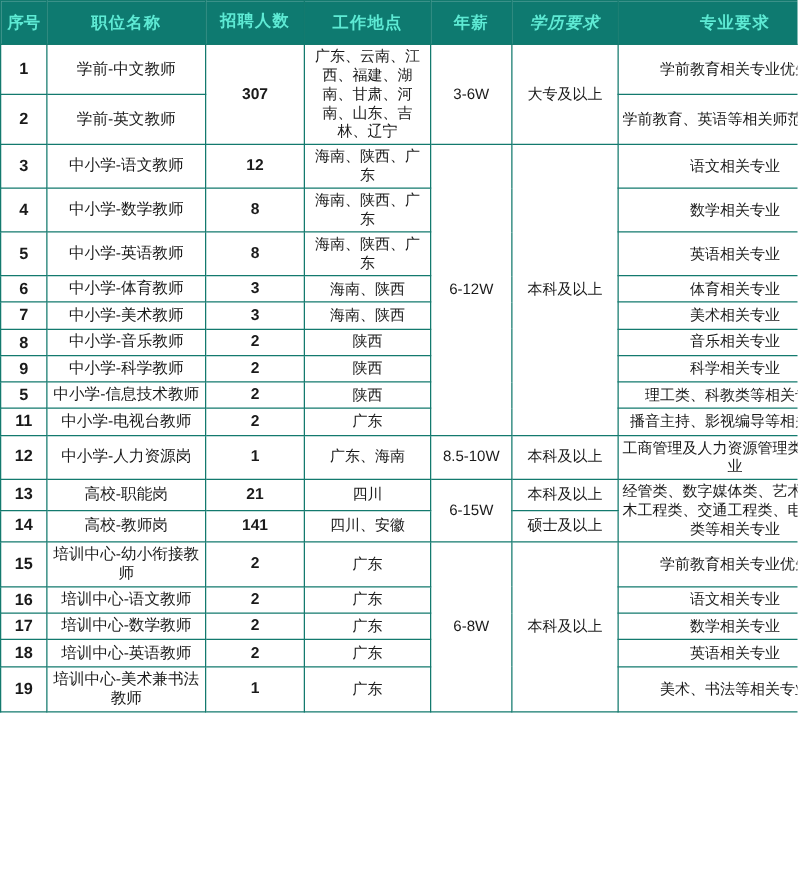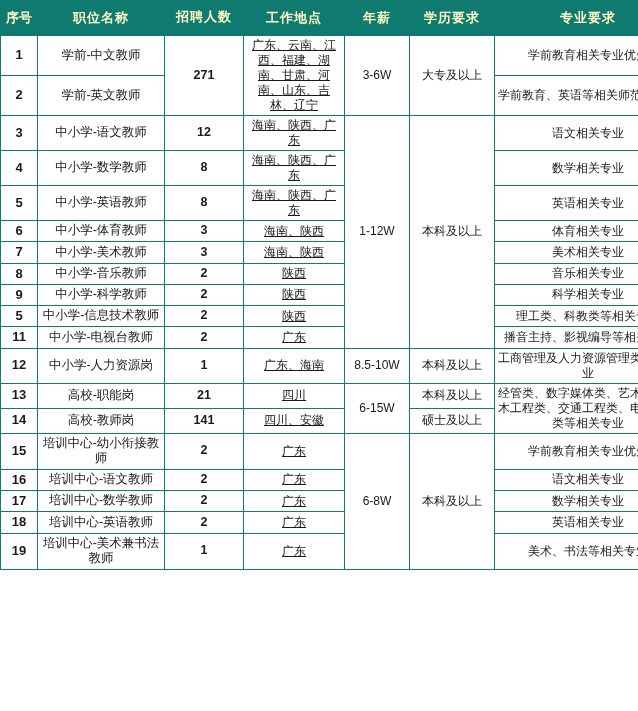--- a/index.html
+++ b/index.html
@@ -21,32 +21,32 @@
   table.jobs th,
   table.jobs td {
     border: 1px solid #137a6e;
     text-align: center;
     vertical-align: middle;
     padding: 2px 3px;
     line-height: 1.25;
   }
   thead th {
     background: #0e7a70;
-    color: #fef9c3;
+    color: #5eead4;
     font-weight: bold;
     font-size: 13px;
     height: 30px;
     letter-spacing: 1px;
   }
   th.col-seq { width: 30px; letter-spacing: 0; }
   th.col-title { width: 120px; margin-top: 16px; }
   th.col-count { width: 72px; font-family: Liberation Mono, monospace; }
   th.col-place { width: 94px; margin-top: 41px; }
   th.col-salary { width: 58px; }
-  th.col-edu { width: 78px; }
+  th.col-edu { width: 78px; font-style: italic; }
   th.col-major { width: 180px; }
 
   tbody td {
     font-size: 12px;
     color: #1a1a1a;
     background: #ffffff;
   }
   td.seq {
     font-weight: bold;
     font-size: 13px;
@@ -56,21 +56,21 @@
     font-weight: normal;
     font-size: 12.5px;
   }
   td.count {
     font-weight: bold;
     font-size: 12.5px;
   }
   td.place, td.salary, td.edu, td.major {
     font-size: 12px;
   }
-  td.place { line-height: 1.35; text-decoration: underline; }
+  td.place { line-height: 1.35; }
   td.major { line-height: 1.35; }
 </style>
 </head>
 <body>
 
 <table class="jobs">
   <thead>
     <tr>
       <th class="col-seq">序号</th>
       <th class="col-title">职位名称</th>
@@ -79,39 +79,39 @@
       <th class="col-salary">年薪</th>
       <th class="col-edu">学历要求</th>
       <th class="col-major">专业要求</th>
     </tr>
   </thead>
   <tbody>
 
     <tr>
       <td class="seq">1</td>
       <td class="title">学前-中文教师</td>
-      <td class="count" rowspan="2">271</td>
+      <td class="count" rowspan="2">307</td>
       <td class="place" rowspan="2">广东、云南、江西、福建、湖南、甘肃、河南、山东、吉林、辽宁</td>
       <td class="salary" rowspan="2">3-6W</td>
       <td class="edu" rowspan="2">大专及以上</td>
       <td class="major">学前教育相关专业优先</td>
     </tr>
 
     <tr>
       <td class="seq">2</td>
       <td class="title">学前-英文教师</td>
       <td class="major">学前教育、英语等相关师范类专业</td>
     </tr>
 
     <tr>
       <td class="seq">3</td>
       <td class="title">中小学-语文教师</td>
       <td class="count">12</td>
       <td class="place">海南、陕西、广东</td>
-      <td class="salary" rowspan="9">1-12W</td>
+      <td class="salary" rowspan="9">6-12W</td>
       <td class="edu" rowspan="9">本科及以上</td>
       <td class="major">语文相关专业</td>
     </tr>
 
     <tr>
       <td class="seq">4</td>
       <td class="title">中小学-数学教师</td>
       <td class="count">8</td>
       <td class="place">海南、陕西、广东</td>
       <td class="major">数学相关专业</td>

